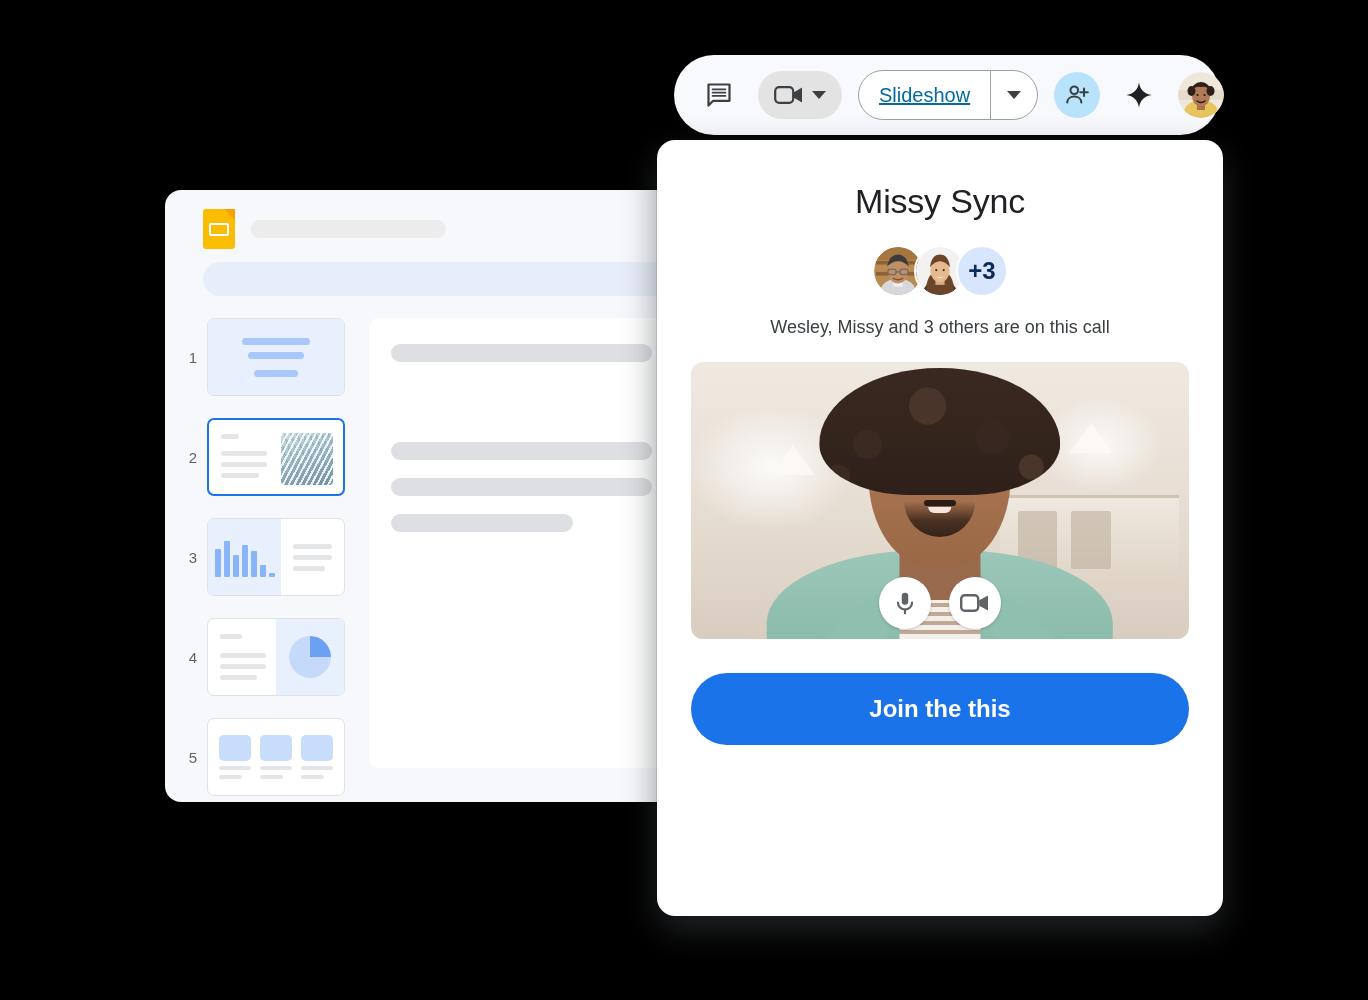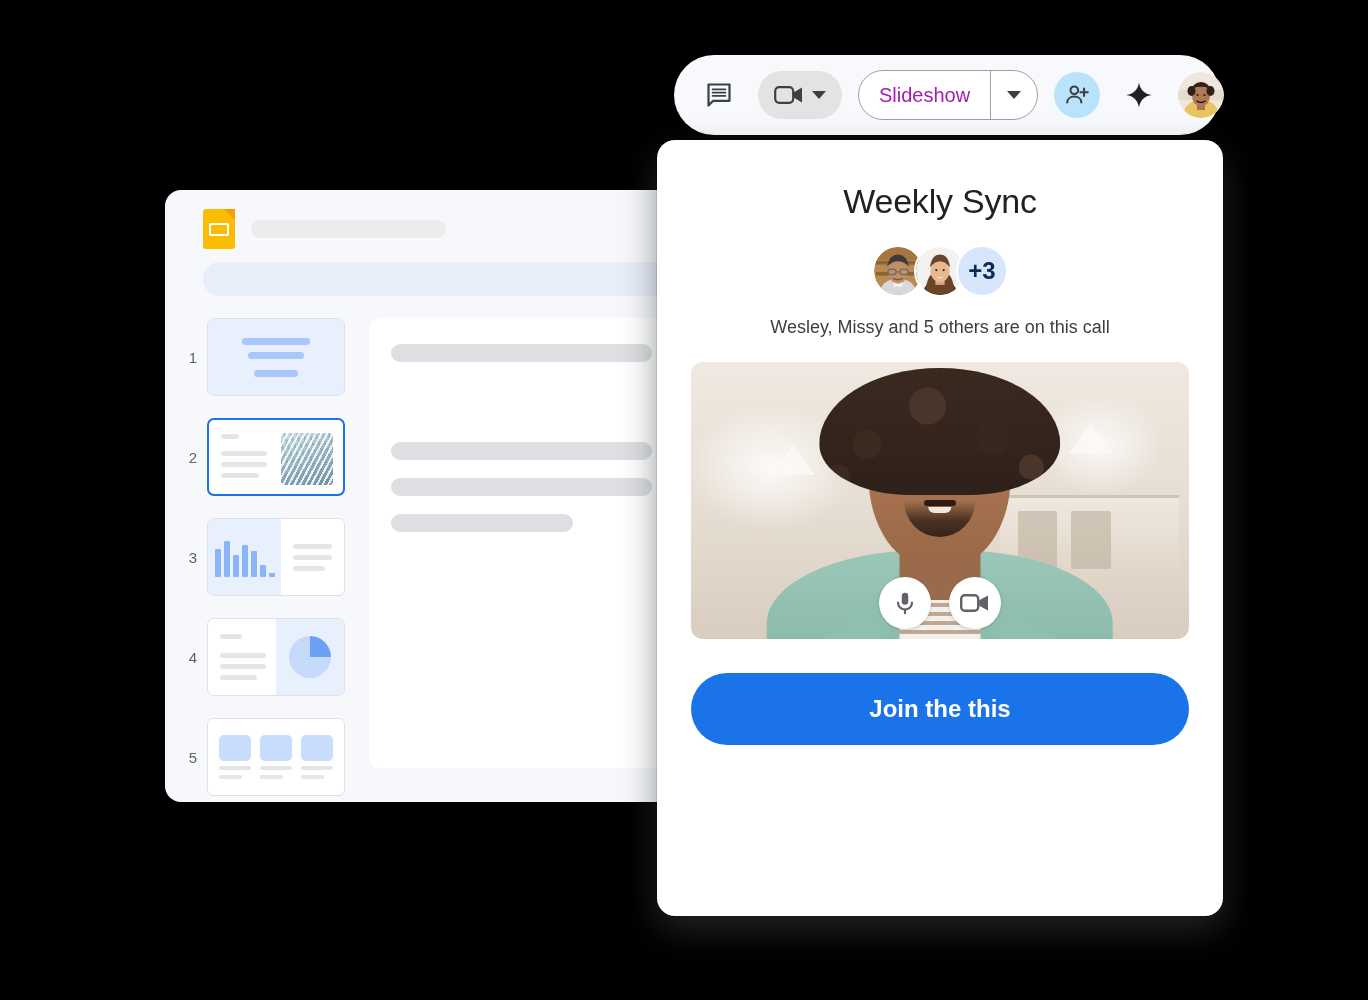--- a/index.html
+++ b/index.html
@@ -124,21 +124,21 @@
     display: flex; align-items: center; gap: 8px; padding: 0 16px 0 16px;
     border: none; cursor: pointer; flex: 0 0 auto;
   }
   .caret { width:0;height:0;border-left:7px solid transparent;border-right:7px solid transparent;border-top:8px solid #3c4043; }
   .slideshow-btn {
     height: 50px; border-radius: 25px; border: 1px solid #9aa0a6;
     background: #ffffff; display: flex; align-items: center;
     flex: 0 0 auto; overflow: hidden; cursor: pointer;
   }
   .slideshow-btn .lbl {
-    padding: 0 20px; font-size: 20px; color: #a21caf; white-space: nowrap;
+    padding: 0 20px; font-size: 20px; color: #0369a1; white-space: nowrap; text-decoration: underline;
   }
   .slideshow-btn .divider { width:1px; align-self: stretch; background:#9aa0a6; }
   .slideshow-btn .arrowcell { padding: 0 16px; display:flex; align-items:center; }
   .add-person {
     width: 46px; height: 46px; border-radius: 23px; background: #b9e3fb;
     display:flex; align-items:center; justify-content:center; flex:0 0 auto;
     border:none; cursor:pointer;
   }
   .avatar-tb {
     width: 46px; height: 46px; border-radius: 50%; flex:0 0 auto;
@@ -461,21 +461,21 @@
           <circle cx="19.5" cy="23" r="1.1" fill="#23150f"></circle>
           <circle cx="26.5" cy="23" r="1.1" fill="#23150f"></circle>
           <path d="M19 29 q4 3 8 0" stroke="#23150f" stroke-width="1.4" fill="none" stroke-linecap="round"></path>
         </g>
       </svg>
     </span>
   </div>
 
   <div class="meet-card">
 
-    <div class="card-title">Weekly Sync</div>
+    <div class="card-title">Missy Sync</div>
 
     <div class="avatar-row">
       <span class="av">
         <svg class="av-img" viewBox="0 0 52 52" aria-hidden="true">
           <defs>
               <clipPath id="c1">
                 <circle cx="26" cy="26" r="26"></circle>
               </clipPath>
             </defs>
           <g clip-path="url(#c1)">
@@ -512,21 +512,21 @@
             <circle cx="22" cy="25" r="1.2" fill="#3a2a1c"></circle>
             <circle cx="30" cy="25" r="1.2" fill="#3a2a1c"></circle>
             <path d="M22 32 q4 3.5 8 0 q-4 1.5 -8 0z" fill="#fff"></path>
           </g>
         </svg>
       </span>
 
       <span class="plus-badge">+3</span>
     </div>
 
-    <div class="subtitle">Wesley, Missy and 5 others are on this call</div>
+    <div class="subtitle">Wesley, Missy and 3 others are on this call</div>
 
     <div class="video-tile">
       <div class="vid-bg"></div>
       <div class="lamp" style="left:16%; top:30%"></div>
       <div class="lamp" style="left:76%; top:22%"></div>
       <div class="vid-shelf"></div>
       <div class="person">
         <div class="torso"></div>
         <div class="tee"></div>
         <div class="collar-l"></div>

